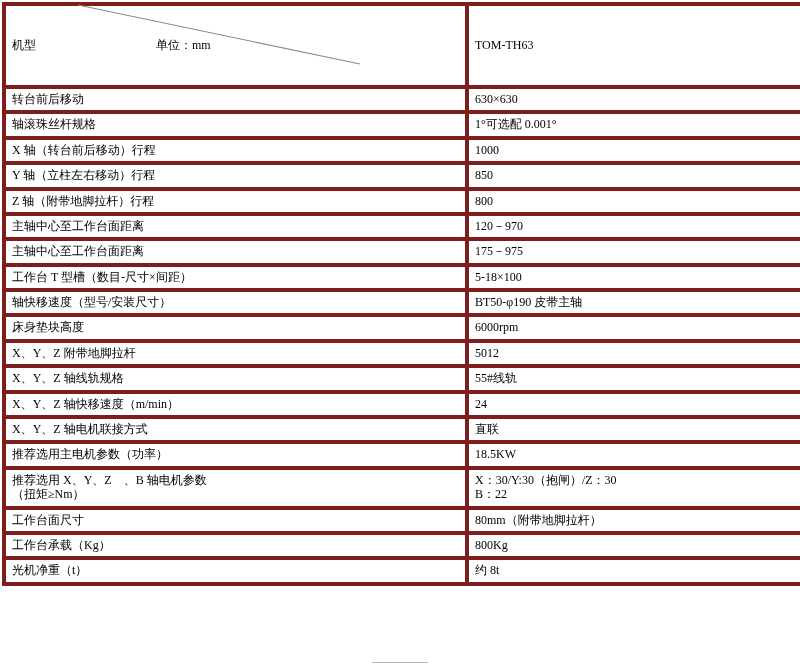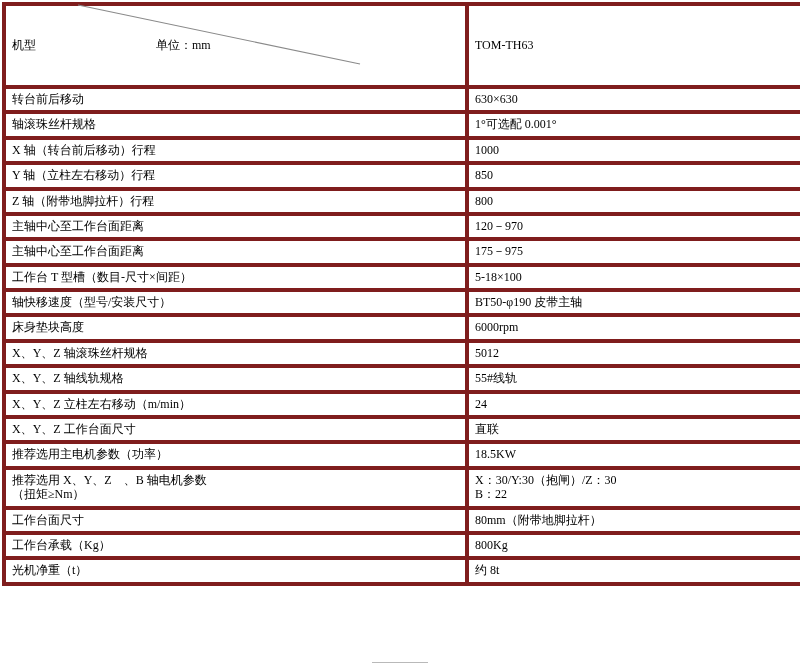--- a/index.html
+++ b/index.html
@@ -132,33 +132,33 @@
       </tr>
       <tr>
         <td class="label">轴快移速度（型号/安装尺寸）</td>
         <td class="value">BT50-φ190 皮带主轴</td>
       </tr>
       <tr>
         <td class="label">床身垫块高度</td>
         <td class="value">6000rpm</td>
       </tr>
       <tr>
-        <td class="label">X、Y、Z 轴滚珠丝杆规格</td>
+        <td class="label">X、Y、Z 附带地脚拉杆</td>
         <td class="value">5012</td>
       </tr>
       <tr>
         <td class="label">X、Y、Z 轴线轨规格</td>
         <td class="value">55#线轨</td>
       </tr>
       <tr>
-        <td class="label">X、Y、Z 立柱左右移动（m/min）</td>
+        <td class="label">X、Y、Z 轴快移速度（m/min）</td>
         <td class="value">24</td>
       </tr>
       <tr>
-        <td class="label">X、Y、Z 工作台面尺寸</td>
+        <td class="label">X、Y、Z 轴电机联接方式</td>
         <td class="value">直联</td>
       </tr>
       <tr>
         <td class="label">推荐选用主电机参数（功率）</td>
         <td class="value">18.5KW</td>
       </tr>
       <tr>
         <td class="label twoline">推荐选用 X、Y、Z    、B 轴电机参数
 （扭矩≥Nm）</td>
         <td class="value twoline">X：30/Y:30（抱闸）/Z：30

